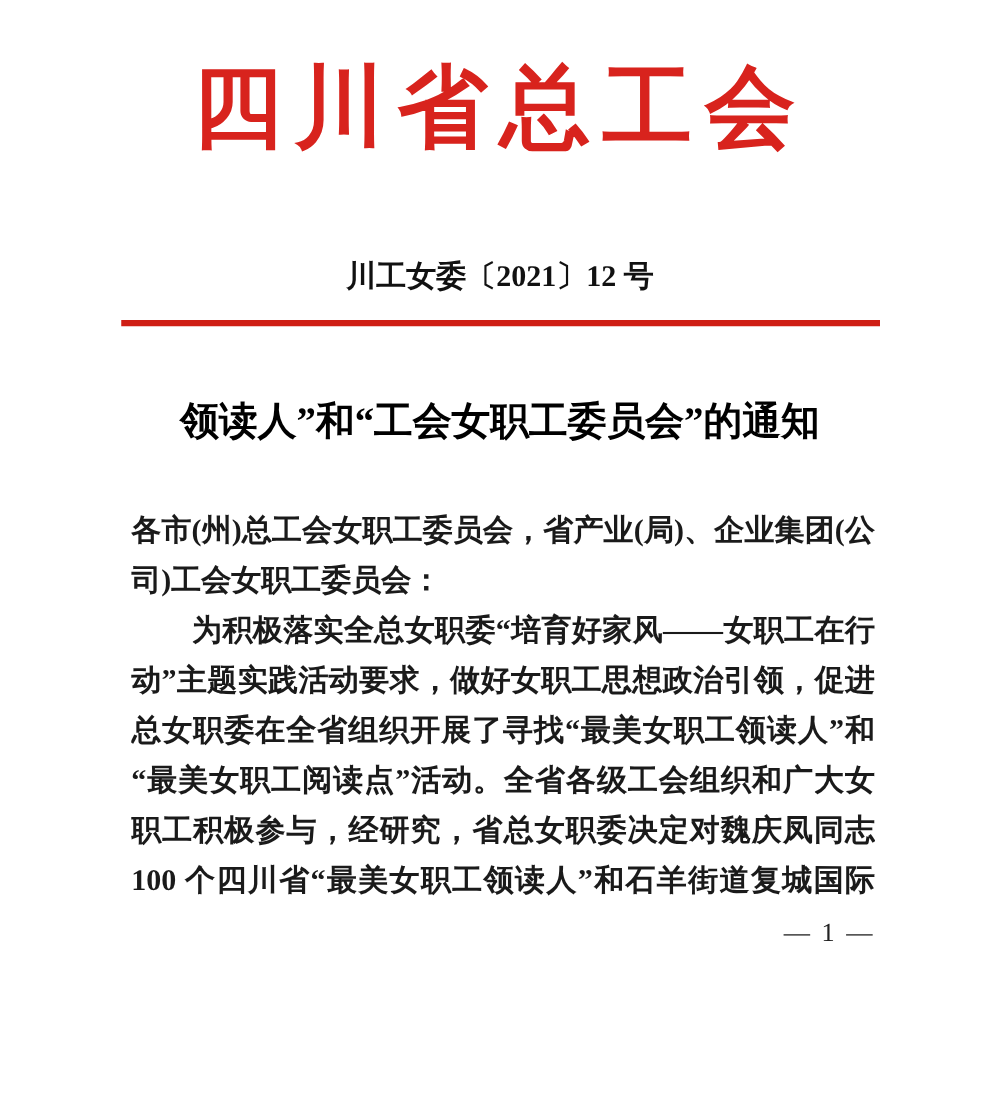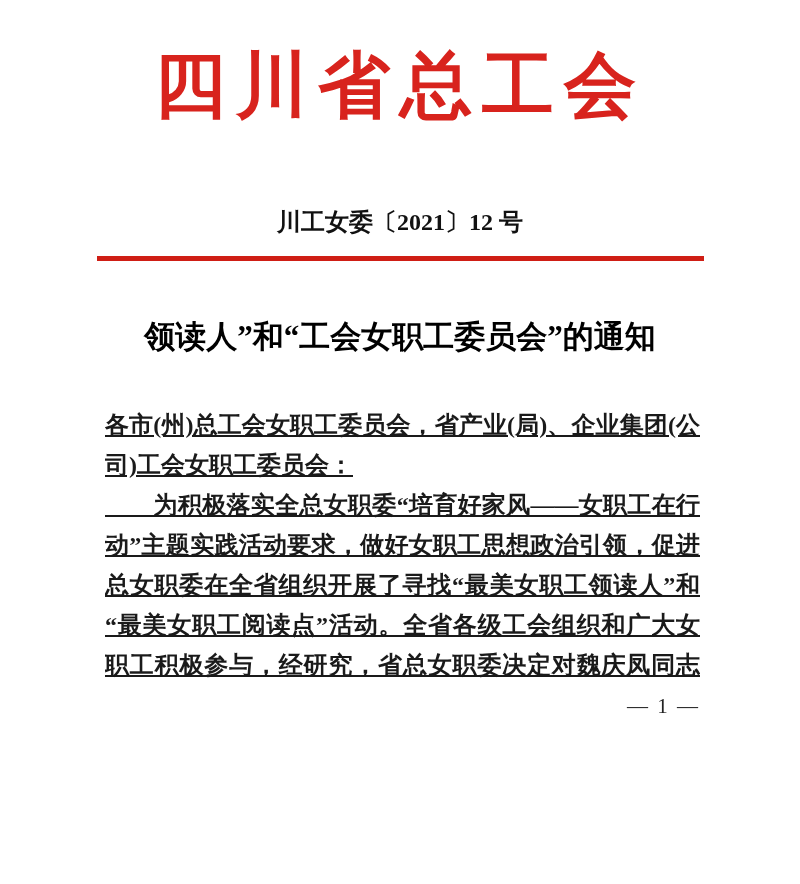--- a/index.html
+++ b/index.html
@@ -55,21 +55,20 @@
     padding-right: 100px;
   }
   .line {
     height: 40px;
     line-height: 40px;
     font-size: 24px;
     font-weight: 700;
     color: #1a1a1a;
     overflow: hidden;
     white-space: pre;
-    text-decoration: underline;
   }
   .just {
     white-space: normal;
     text-align: justify;
     text-align-last: justify;
   }
   .page-number {
     margin-top: 8px;
     padding-right: 100px;
     text-align: right;
@@ -96,17 +95,18 @@
   </div>
 
   <div class="content">
     <div class="line just">各市(州)总工会女职工委员会，省产业(局)、企业集团(公</div>
     <div class="line">司)工会女职工委员会：</div>
     <div class="line just">　　为积极落实全总女职委“培育好家风——女职工在行</div>
     <div class="line just">动”主题实践活动要求，做好女职工思想政治引领，促进</div>
     <div class="line just">总女职委在全省组织开展了寻找“最美女职工领读人”和</div>
     <div class="line just">“最美女职工阅读点”活动。全省各级工会组织和广大女</div>
     <div class="line just">职工积极参与，经研究，省总女职委决定对魏庆凤同志等</div>
+    <div class="line just">100 个四川省“最美女职工领读人”和石羊街道复城国际</div>
   </div>
 
   <div class="page-number">— 1 —</div>
 
 </div>
 
 </body></html>

